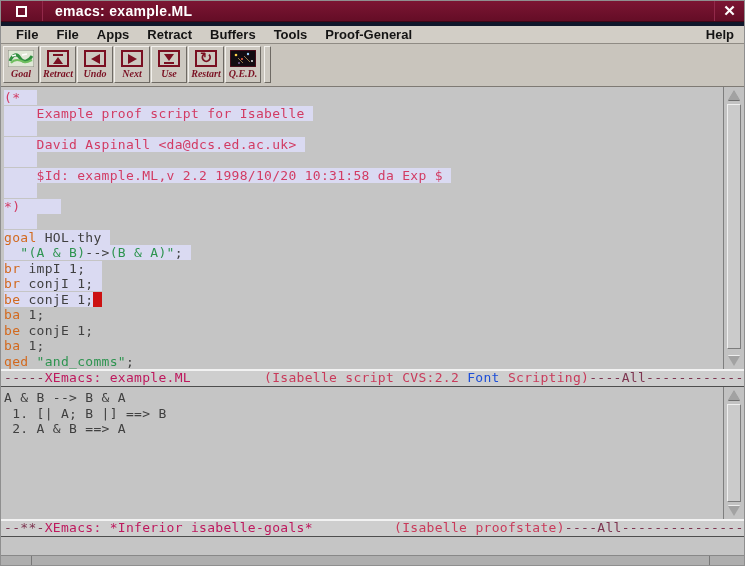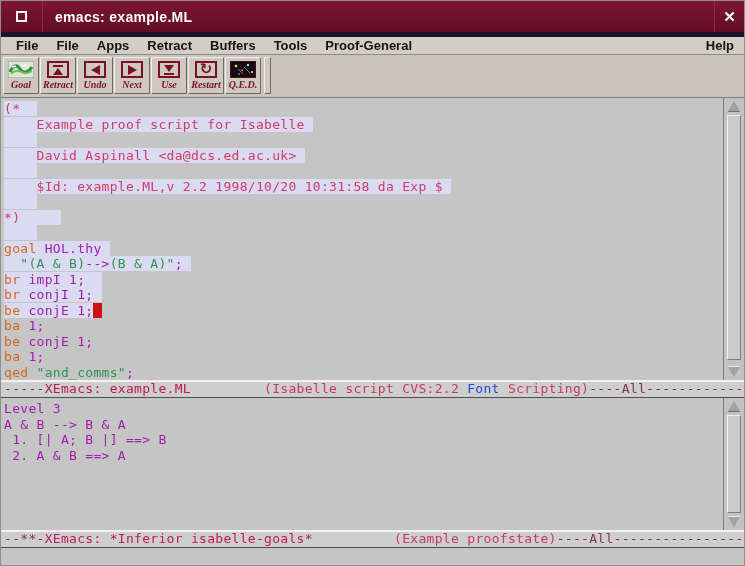--- a/index.html
+++ b/index.html
@@ -5,21 +5,21 @@
   * { margin:0; padding:0; box-sizing:border-box; }
   body {
     width:745px; height:566px; overflow:hidden;
     background:#c5c5c5;
     font-family:"Liberation Sans", sans-serif;
   }
   .frame { width:745px; height:566px; border:1px solid #8f8f8f; background:#c5c5c5; position:relative; overflow:hidden; }
 
   
   .titlebar {
-    height:32px; display:flex; align-items:center; color:#fff;
+    height:21px; display:flex; align-items:center; color:#fff;
     background:linear-gradient(180deg,#7c1533,#640d26);
     border-bottom:1px solid #3f0715;
   }
   .tb-icon-box { width:42px; height:100%; display:flex; align-items:center; justify-content:center; border-right:1px solid #92294a; }
   .tb-square { width:11px; height:11px; border:2px solid #ffffff; }
   .tb-title { flex:1; padding-left:12px; font-weight:bold; font-size:14px; letter-spacing:.3px; white-space:nowrap; }
   .tb-close { width:30px; height:100%; display:flex; align-items:center; justify-content:center; border-left:1px solid #92294a; font-weight:bold; font-size:15px; cursor:default; }
 
   
   .menubar {
@@ -56,21 +56,21 @@
 
   
   .mono { font-family:"DejaVu Sans Mono", monospace; font-size:13px; letter-spacing:.3px; white-space:pre; }
   .script-win { height:282px; position:relative; background:#c5c5c5; }
   .goals-win  { height:132px; position:relative; background:#c5c5c5; }
   .text-area { position:absolute; left:0; top:0; right:21px; bottom:0; padding:3px 0 0 3px; overflow:hidden; }
   .line { line-height:15.5px; height:15.5px; }
   .f-comment { color:#d23b63; }
   .f-kw      { color:#d2691e; }
   .f-str     { color:#2e9450; }
-  .f-plain   { color:#a21caf; }
+  .f-plain   { color:#404040; }
   .hl        { background:#dadaf2; }
   .cursor    { background:#cc1111; color:transparent; }
 
   
   .vscrollbar { position:absolute; top:0; right:0; bottom:0; width:21px; background:#c2c2c2; border-left:1px solid #7e7e7e; }
   .sb-arrow { position:absolute; left:0; right:0; height:14px; display:flex; align-items:center; justify-content:center; }
   .sb-arrow.up { top:1px; } .sb-arrow.down { bottom:1px; }
   .tri-up-gray   { width:0; height:0; border-left:6px solid transparent; border-right:6px solid transparent; border-bottom:10px solid #a2a2a2; filter:drop-shadow(0 1px 0 #6f6f6f); }
   .tri-down-gray { width:0; height:0; border-left:6px solid transparent; border-right:6px solid transparent; border-top:10px solid #a2a2a2; filter:drop-shadow(0 -1px 0 #ededed); }
   .sb-trough { position:absolute; top:16px; bottom:16px; left:3px; right:3px; }
@@ -213,35 +213,35 @@
       </div>
       <div class="sb-arrow down">
           <div class="tri-down-gray"></div>
         </div>
     </div>
   </div>
 
   <div class="modeline mono"><span class="c-dash">-----</span><span class="c-buf">XEmacs: example.ML</span><span class="c-dash">         </span><span class="c-red">(Isabelle script CVS:2.2 </span><span class="c-green">Font</span><span class="c-red"> Scripting)</span><span class="c-dash">----All--------------</span></div>
 
   <div class="goals-win">
-    <div class="text-area mono"><div class="line"><span class="f-plain">Level 3</span></div><div class="line"><span class="f-plain">A &amp; B --&gt; B &amp; A</span></div><div class="line"><span class="f-plain"> 1. [| A; B |] ==&gt; B</span></div><div class="line"><span class="f-plain"> 2. A &amp; B ==&gt; A</span></div></div>
+    <div class="text-area mono"><div class="line"><span class="f-plain">A &amp; B --&gt; B &amp; A</span></div><div class="line"><span class="f-plain"> 1. [| A; B |] ==&gt; B</span></div><div class="line"><span class="f-plain"> 2. A &amp; B ==&gt; A</span></div></div>
     <div class="vscrollbar">
       <div class="sb-arrow up">
           <div class="tri-up-gray"></div>
         </div>
       <div class="sb-trough">
         <div class="sb-thumb thumb-goals"></div>
       </div>
       <div class="sb-arrow down">
           <div class="tri-down-gray"></div>
         </div>
     </div>
   </div>
 
-  <div class="modeline mono"><span class="c-dash">--**-</span><span class="c-buf">XEmacs: *Inferior isabelle-goals*</span><span class="c-dash">          </span><span class="c-red">(Example proofstate)</span><span class="c-dash">----All------------------</span></div>
+  <div class="modeline mono"><span class="c-dash">--**-</span><span class="c-buf">XEmacs: *Inferior isabelle-goals*</span><span class="c-dash">          </span><span class="c-red">(Isabelle proofstate)</span><span class="c-dash">----All------------------</span></div>
 
   <div class="echo-area"></div>
 
   <div class="bottom-strip">
     <div class="strip-tick tick-left"></div>
     <div class="strip-tick tick-right"></div>
   </div>
 
 </div>
 

